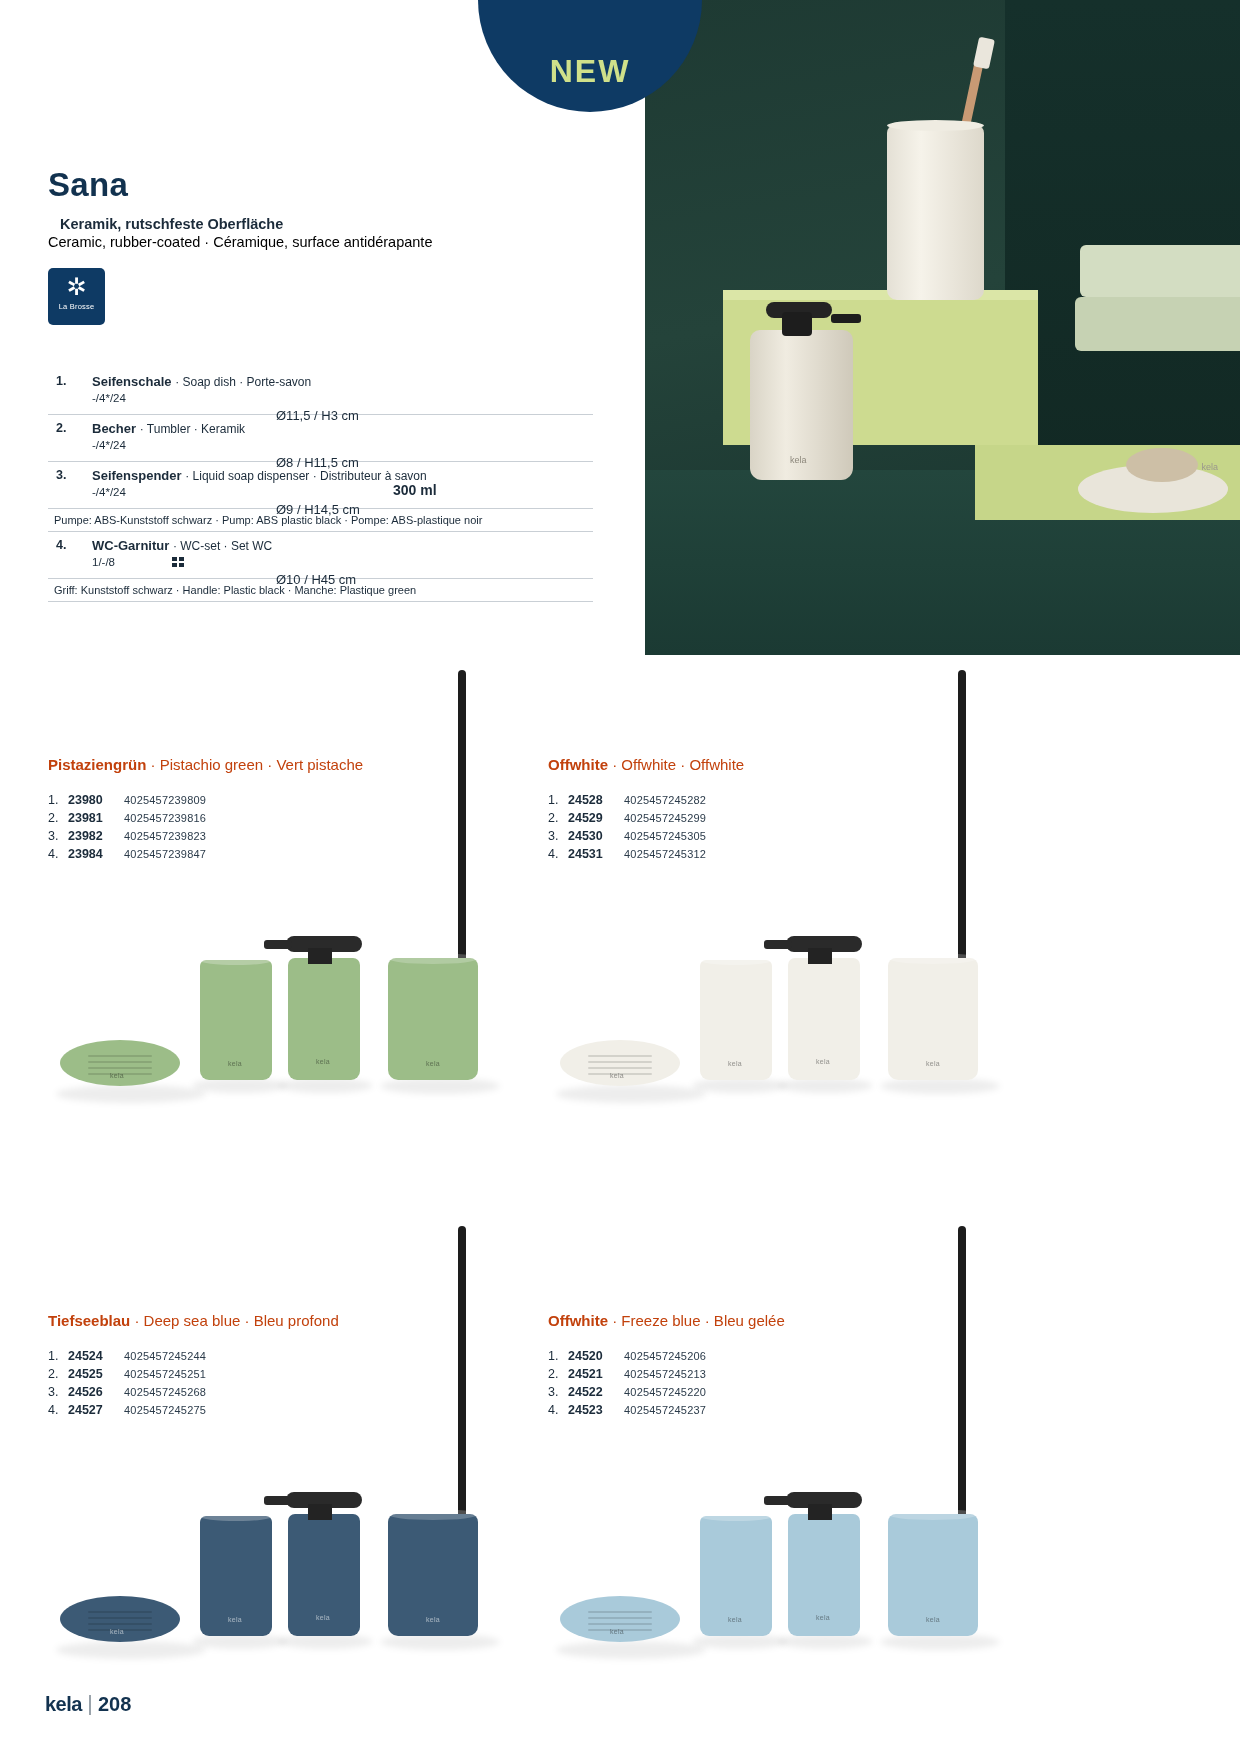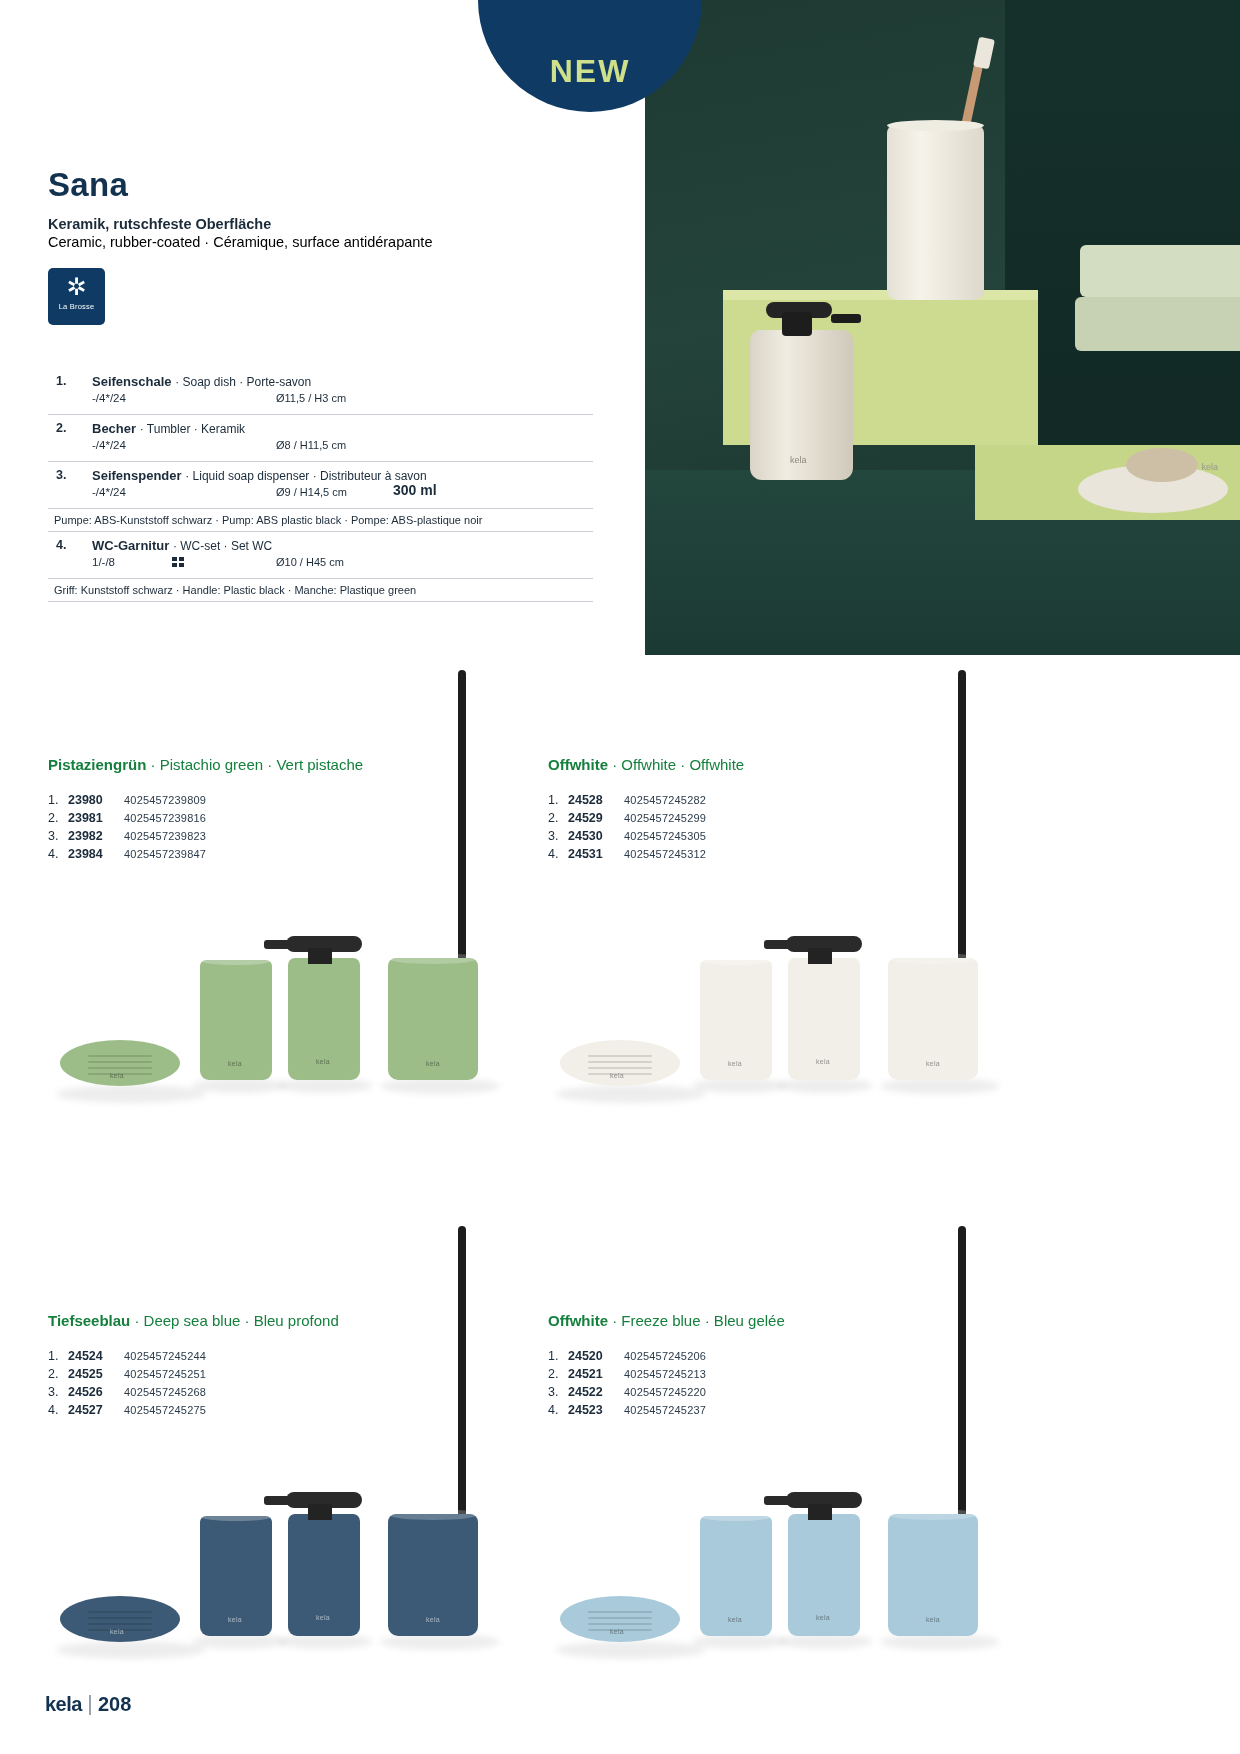--- a/index.html
+++ b/index.html
@@ -224,21 +224,21 @@
   #title-block .series-name {
     font-size: 33px;
     font-weight: bold;
     letter-spacing: 0.3px;
     color: #12324f;
     margin: 0 0 12px 0;
   }
   #title-block .desc-de {
     font-size: 14.5px;
     font-weight: bold;
-    margin: 0 0 2px 0;
+    margin: 0 0 2px 12px;
     color: #1b2b3a;
   }
   #title-block .desc-en {
     font-size: 14.5px;
     margin: 0;
     color: #000000;
   }
 
   
   #brosse-logo {
@@ -301,22 +301,22 @@
   }
   #spec-table .packs {
     position: absolute;
     left: 44px;
     top: 24px;
     font-size: 11.5px;
   }
   #spec-table .dims {
     position: absolute;
     left: 228px;
-    top: 24px;
-    font-size: 11px;
+    top: 40px;
+    font-size: 13px;
   }
   #spec-table .volume {
     position: absolute;
     left: 345px;
     top: 20px;
     font-size: 14px;
     font-weight: bold;
   }
   #spec-table .note-text {
     font-size: 11px;
@@ -336,21 +336,21 @@
     background: #1b2b3a;
   }
 
   
   .variant {
     position: absolute;
     width: 500px;
   }
   .variant .vtitle {
     font-size: 15px;
-    color: #15803d;
+    color: #c2410c;
     margin-bottom: 20px;
   }
   .variant .vtitle b {
     font-weight: bold;
   }
   .variant .codes {
     font-size: 12.5px;
   }
   .variant .code-row {
     margin-bottom: 4px;

